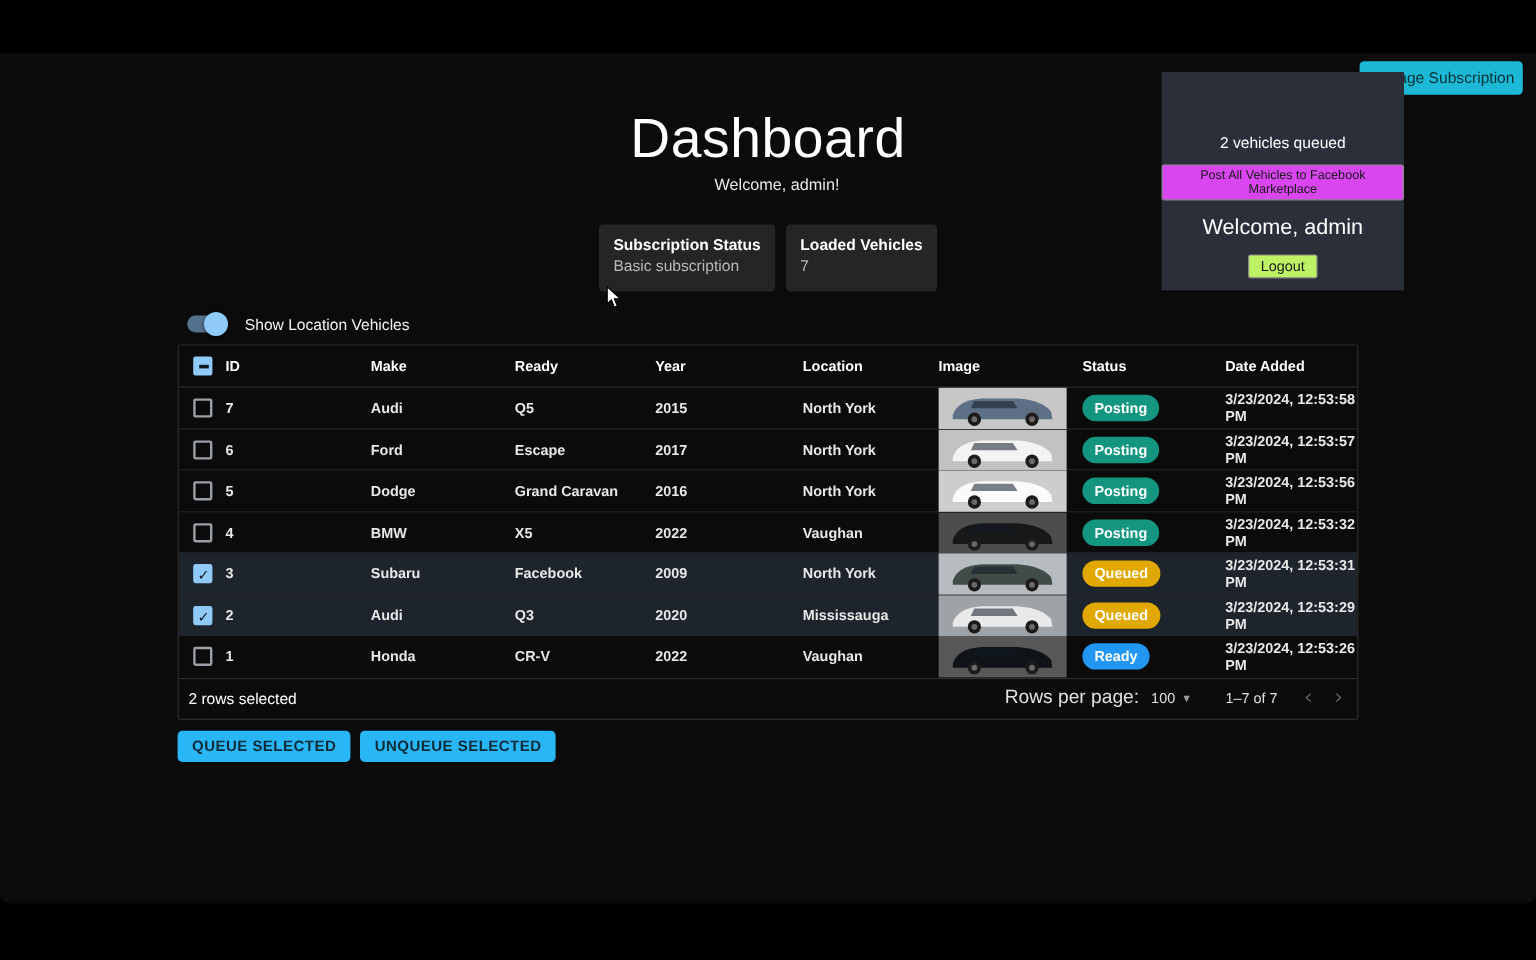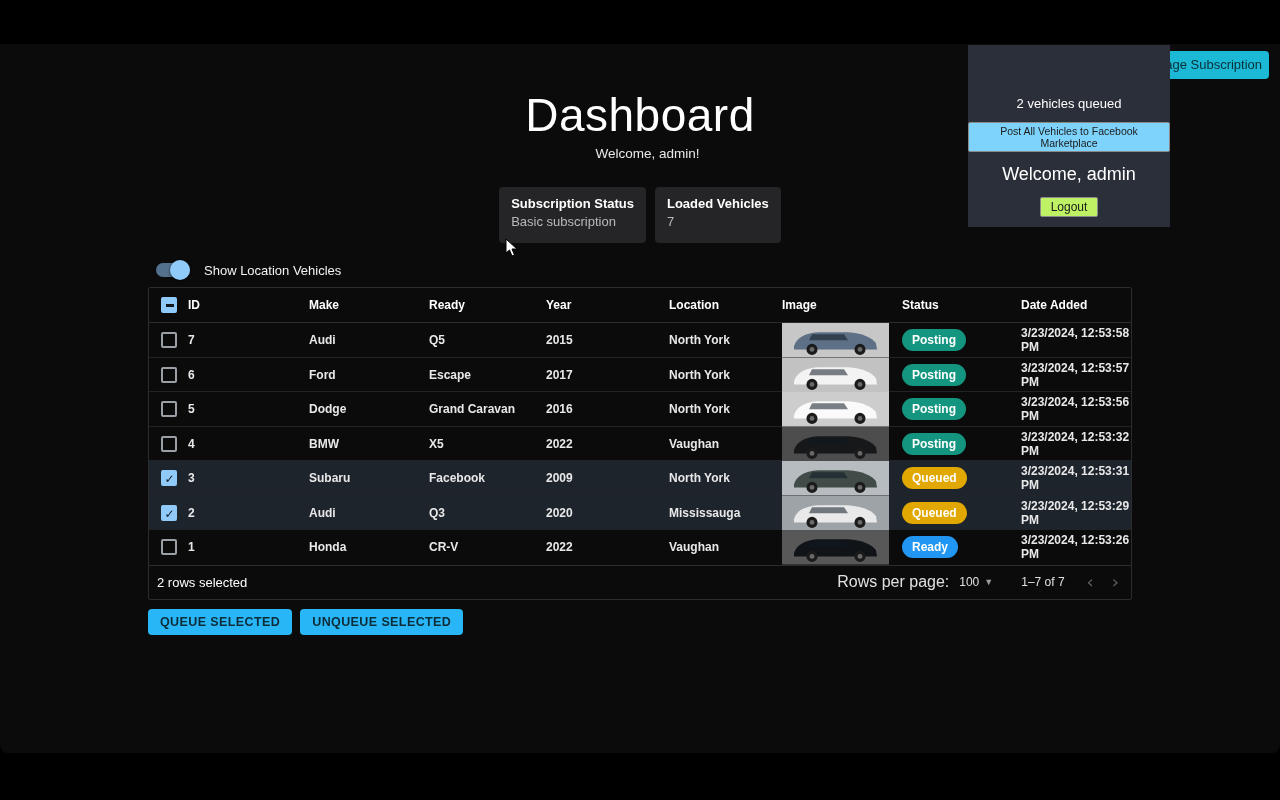--- a/index.html
+++ b/index.html
@@ -15,24 +15,24 @@
   .page-title { color:#fff; font-size:46px; font-weight:400; line-height:58px; letter-spacing:0.5px; }
   .page-subtitle { color:#e9e9e9; font-size:13.5px; margin-top:2px;padding-left:15px; }
 
   
   .manage-btn { position:absolute; top:7px; left:1133px; height:28px; width:136px;
     background:#1cb9d6; color:#082f36; border:none; border-radius:4px;
     font-size:13px; font-weight:500; text-align:center; line-height:28px; z-index:2; cursor:pointer;
     font-family:"Liberation Sans",sans-serif; }
 
   
-  .account-panel { position:absolute; left:968px; top:1px; width:202px; height:182px;
+  .account-panel { position:absolute; left:968px; top:16px; width:202px; height:182px;
     background:#2b2f39; z-index:3; display:flex; flex-direction:column; align-items:center; }
   .queued-text { color:#fff; font-size:13px; margin-top:51px; }
-  .post-all-btn { margin-top:11px; background:#7dd3fc; color:#1a1a1a; border:1px solid #8a8a8a;
+  .post-all-btn { margin-top:11px; background:#d946ef; color:#1a1a1a; border:1px solid #8a8a8a;
     font-size:10.5px; padding:2px 5px; border-radius:2px; cursor:pointer;
     font-family:"Liberation Sans",sans-serif; }
   .welcome-text { color:#fff; font-size:18px; margin-top:12px; }
   .logout-btn { margin-top:12px; background:#bef264; color:#1a1a1a; border:1px solid #8a8a8a;
     font-size:12px; padding:2px 10px; border-radius:2px; cursor:pointer;
     font-family:"Liberation Sans",sans-serif; }
 
   
   .cards { display:flex; justify-content:center; gap:9px; margin-top:26px; }
   .card { background:#252528; border-radius:4px; padding:9px 12px 12px 12px; min-height:56px; }

